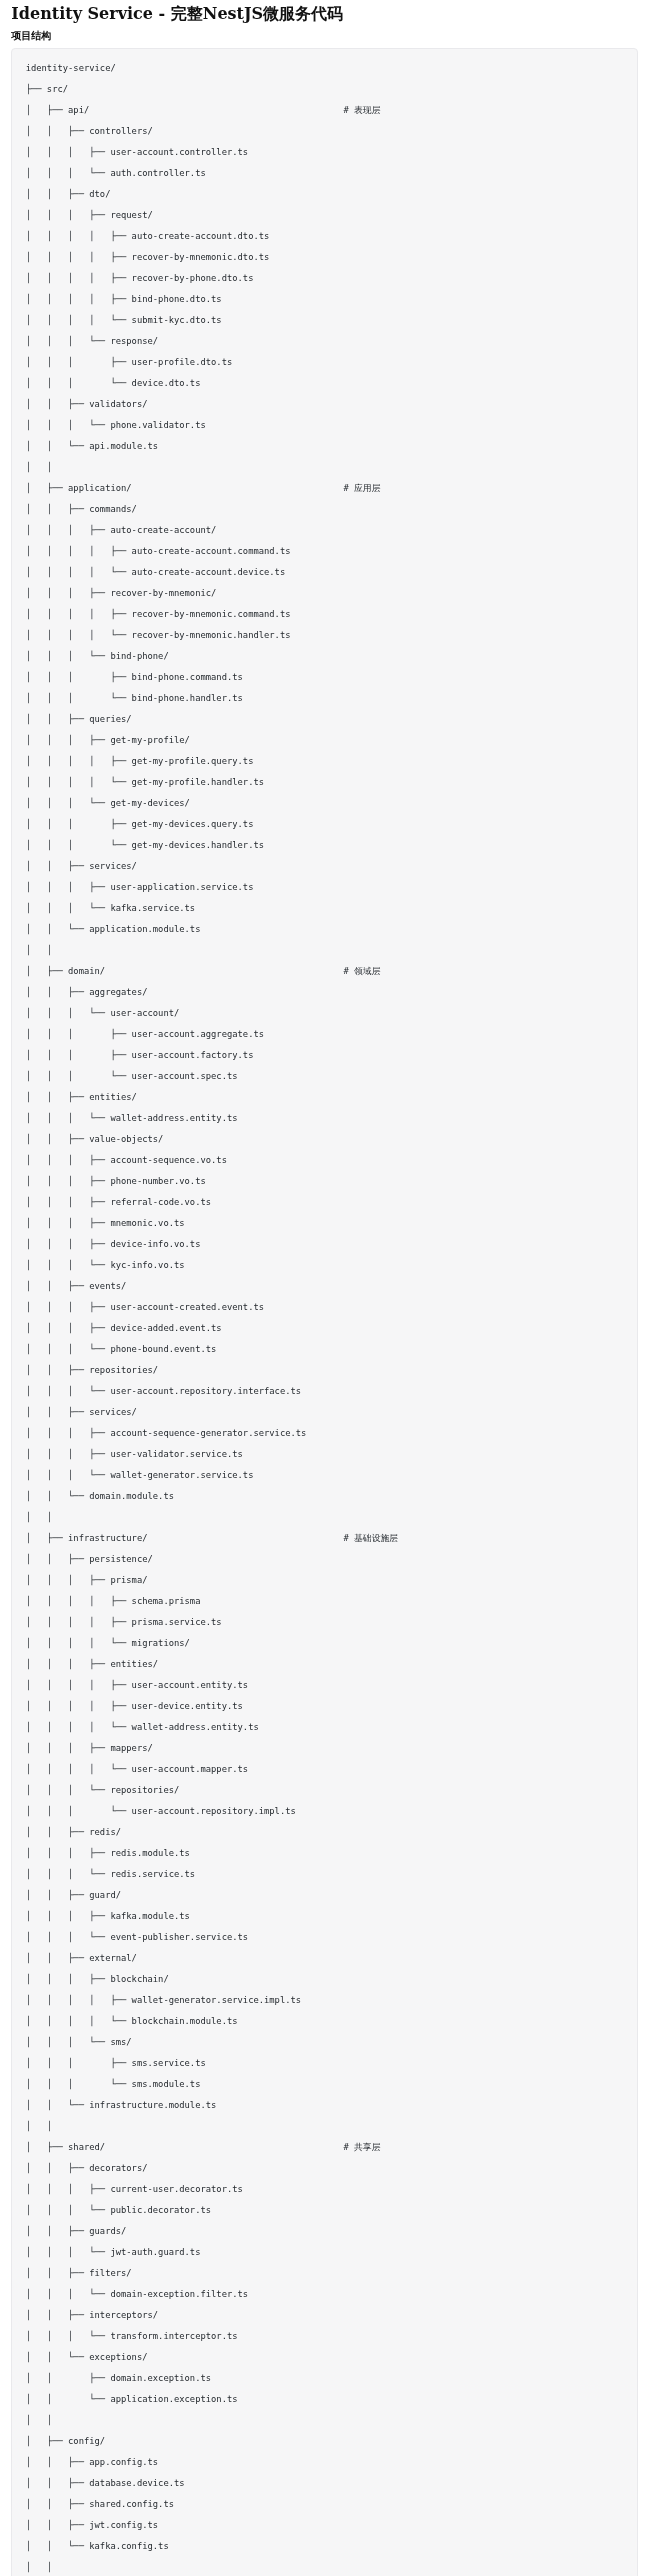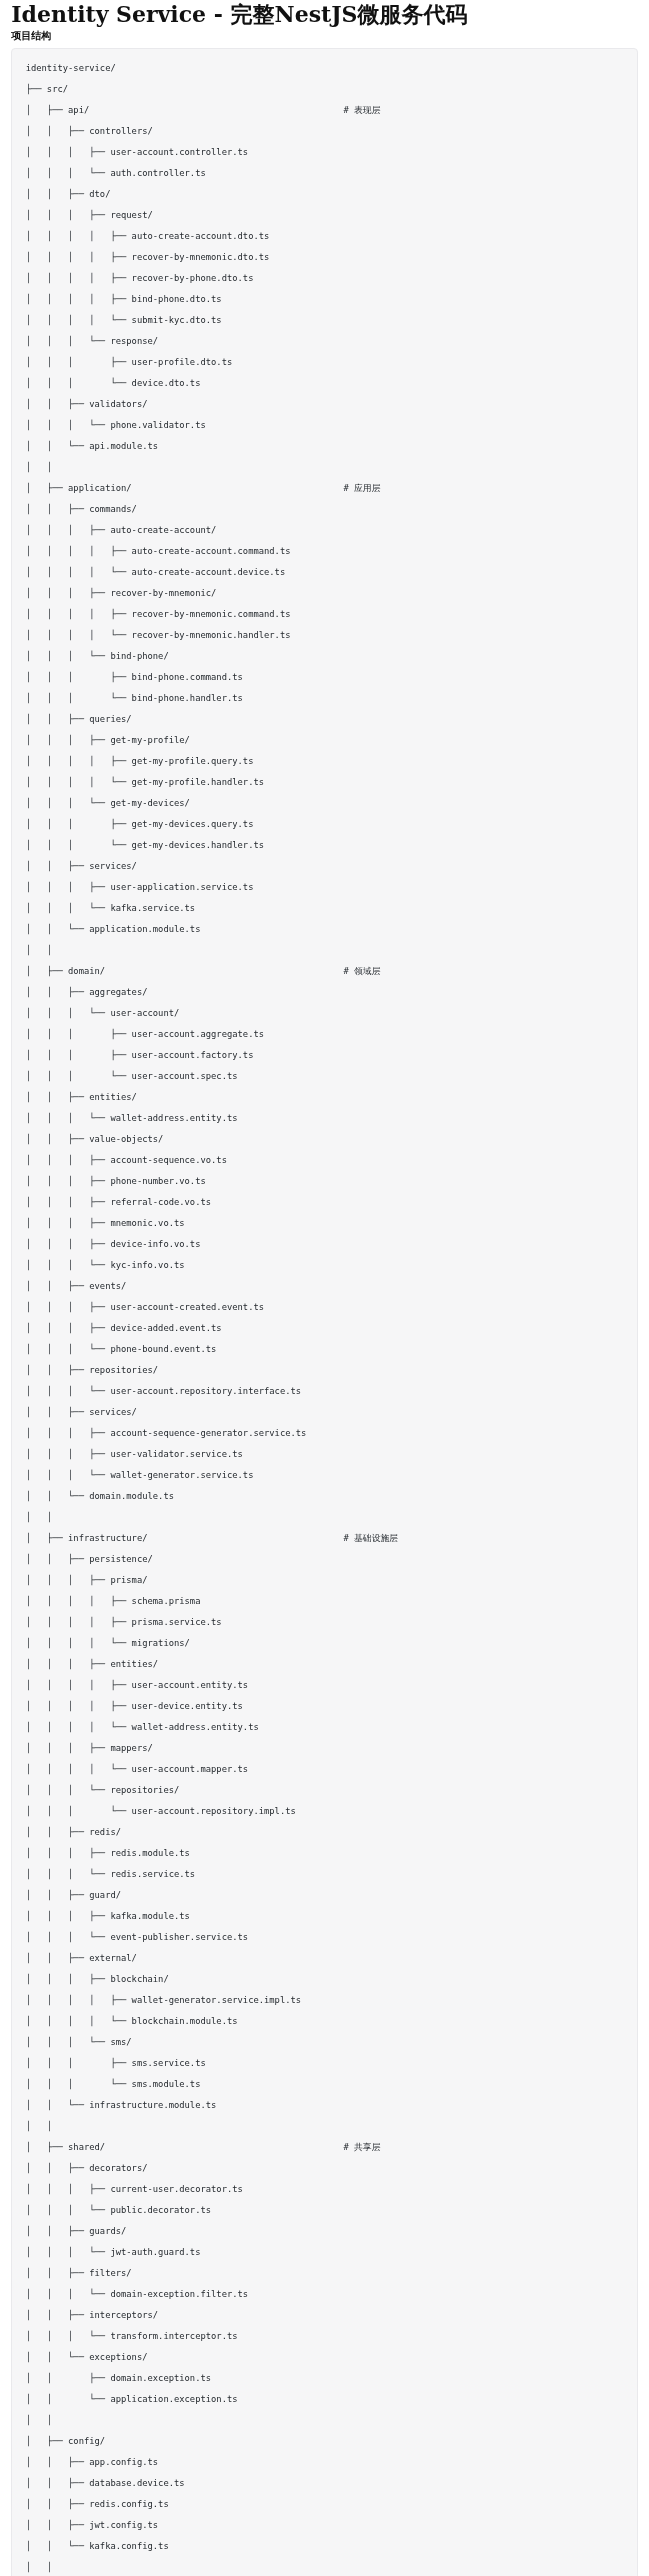--- a/index.html
+++ b/index.html
@@ -14,21 +14,21 @@
   body{
     width:649px;
     min-height:3043px;
     background:var(--page-bg);
     color:var(--text);
     font-family:"Liberation Sans", sans-serif;
     padding:4.1px 11.3px 7.2px 11.3px;
   }
   h1.page-title{
     font-family:"DejaVu Serif", serif;
-    font-size:22px;
+    font-size:16px;
     line-height:20.6px;
     font-weight:bold;
     margin:0 0 4.1px 0;
     color:#111111;
   }
   h2.section-heading{
     font-family:"DejaVu Serif", serif;
     font-size:10px;
     line-height:13.4px;
     font-weight:bold;
@@ -175,21 +175,21 @@
         <div class="tree-line">│   │   │   └── domain-exception.filter.ts</div>
         <div class="tree-line">│   │   ├── interceptors/</div>
         <div class="tree-line">│   │   │   └── transform.interceptor.ts</div>
         <div class="tree-line">│   │   └── exceptions/</div>
         <div class="tree-line">│   │       ├── domain.exception.ts</div>
         <div class="tree-line">│   │       └── application.exception.ts</div>
         <div class="tree-line">│   │</div>
         <div class="tree-line">│   ├── config/</div>
         <div class="tree-line">│   │   ├── app.config.ts</div>
         <div class="tree-line">│   │   ├── database.device.ts</div>
-        <div class="tree-line">│   │   ├── redis.config.ts</div>
+        <div class="tree-line">│   │   ├── shared.config.ts</div>
         <div class="tree-line">│   │   ├── jwt.config.ts</div>
         <div class="tree-line">│   │   └── kafka.config.ts</div>
         <div class="tree-line">│   │</div>
         <div class="tree-line">│   ├── app.module.ts</div>
       </code>
   </div>
 </main>
 
 
 </body></html>

